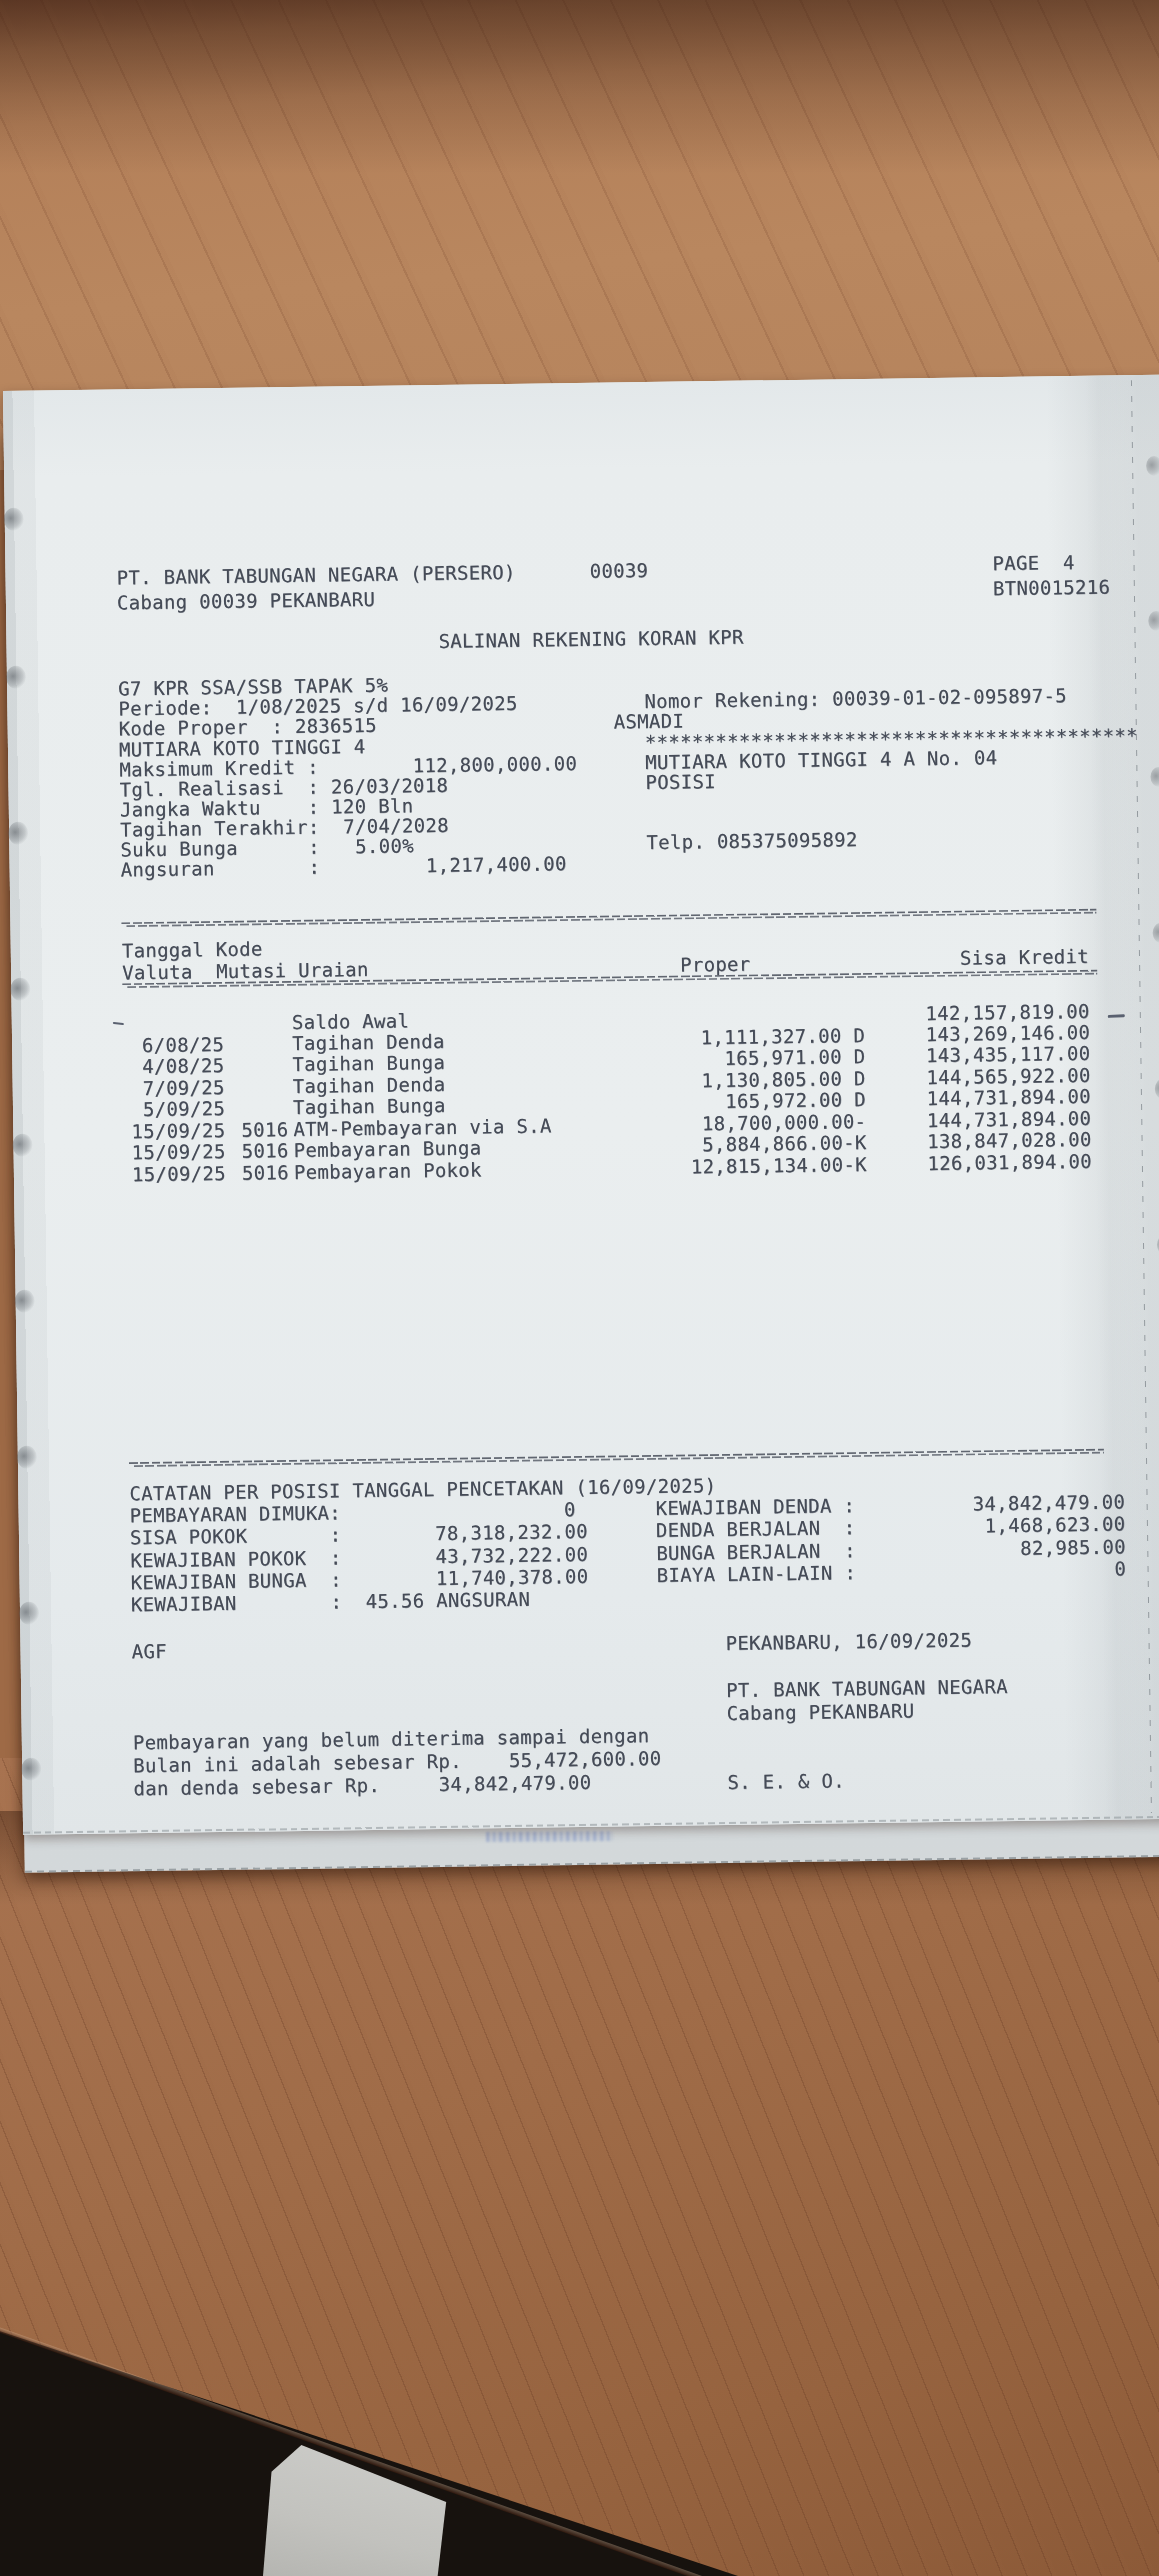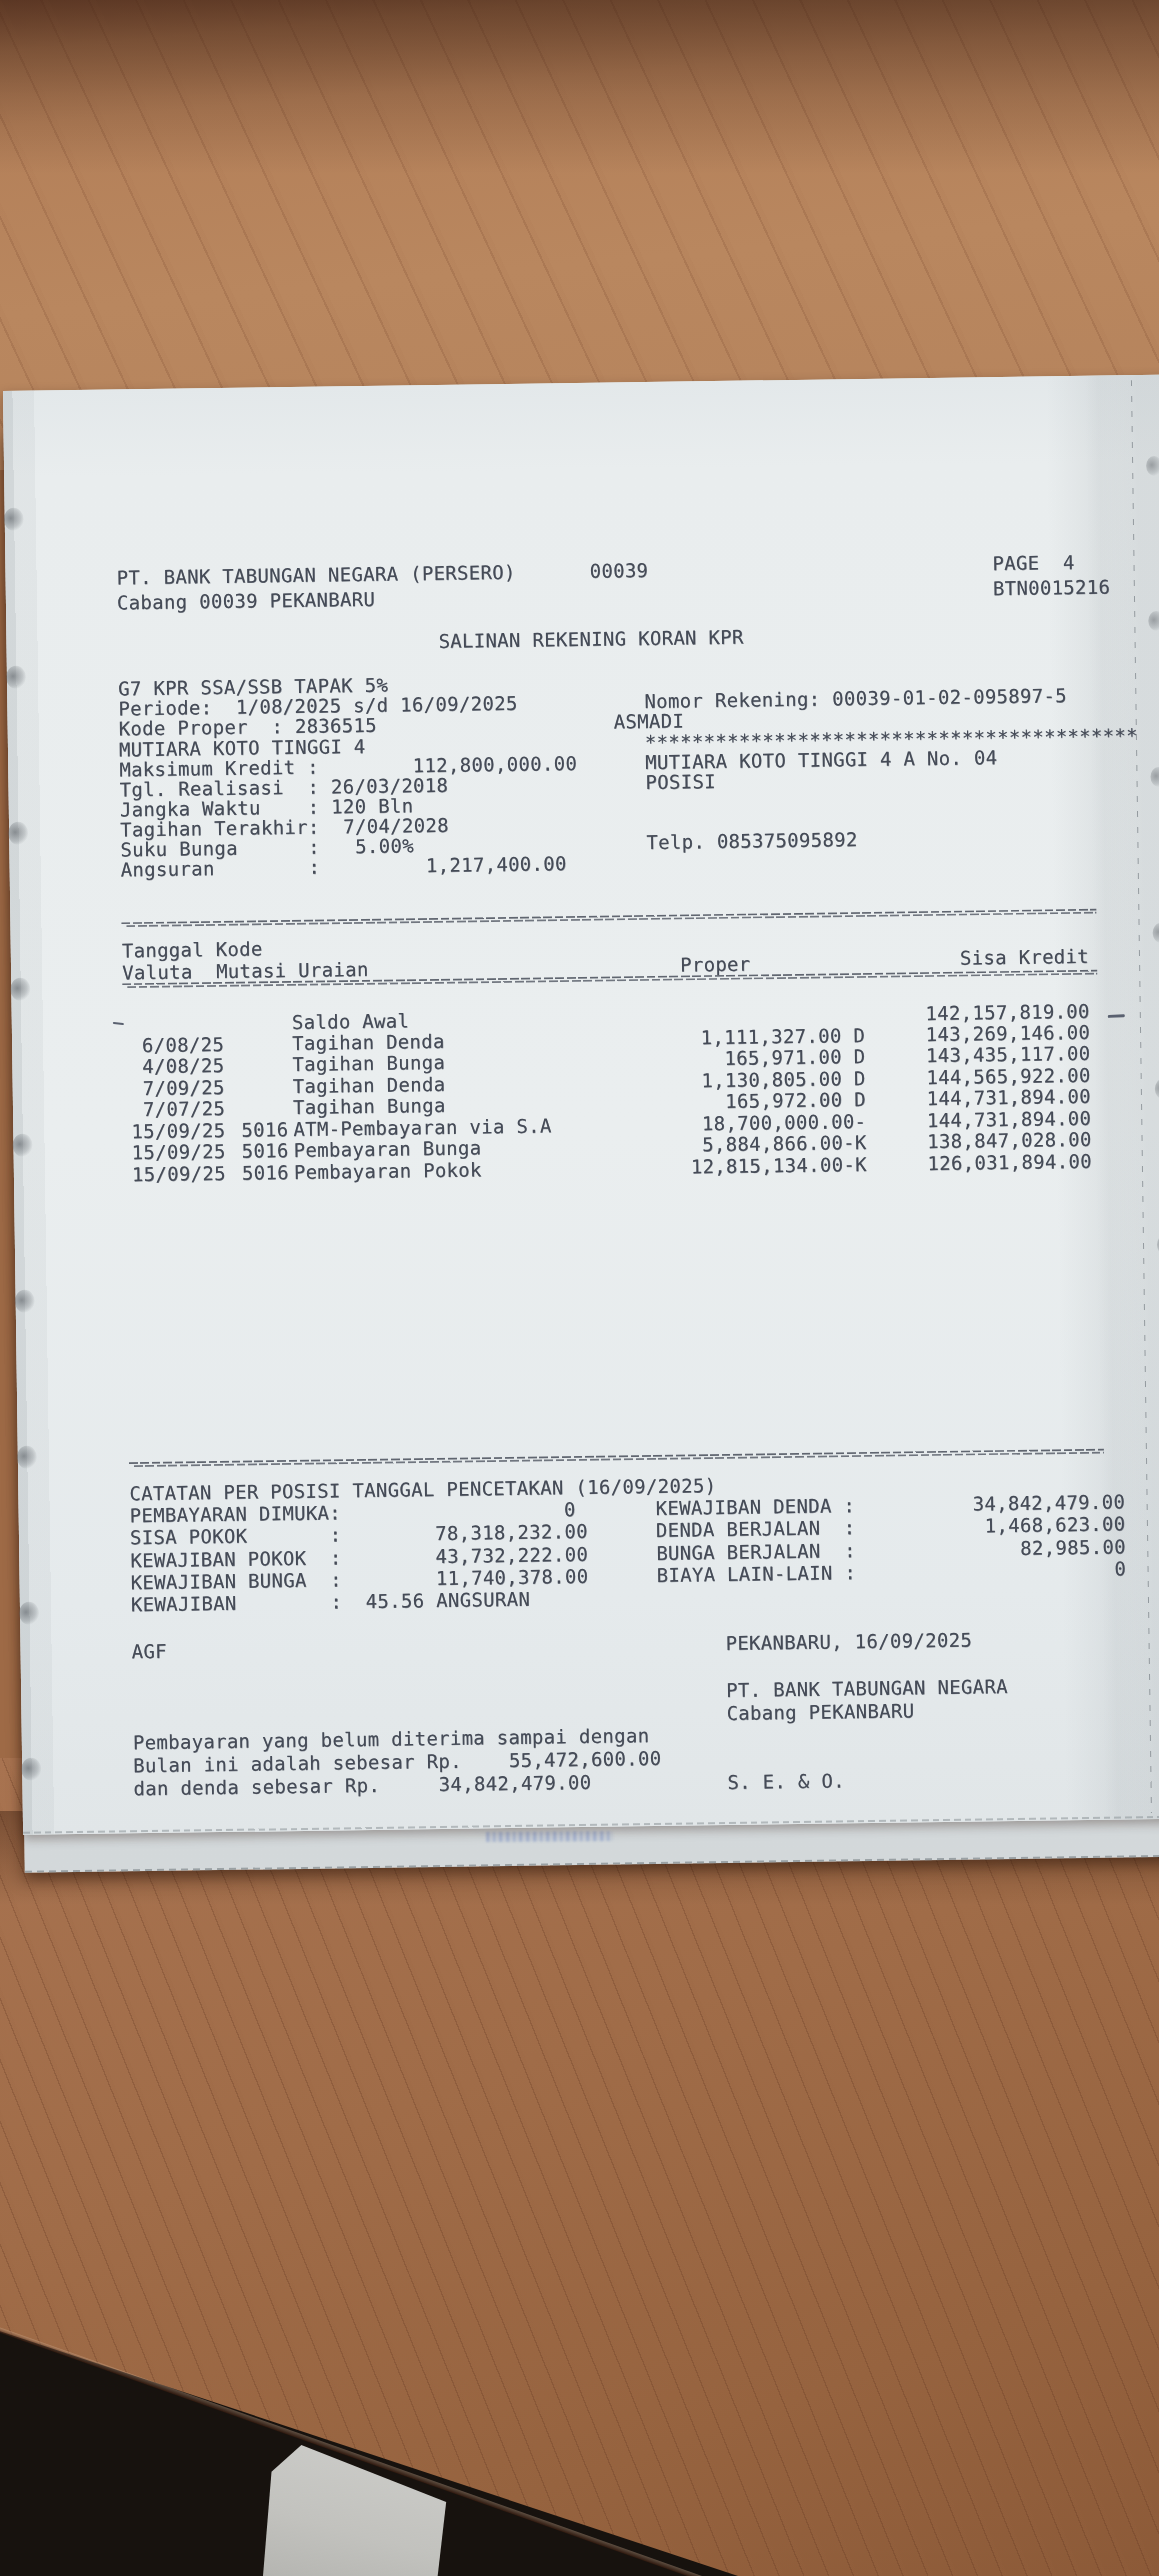--- a/index.html
+++ b/index.html
@@ -207,21 +207,21 @@
       <span class="line r col-mut" style="top:667px">165,971.00 D</span>
       <span class="line r col-sisa" style="top:667px">143,435,117.00</span>
     </div>
     <div>
       <span class="line r col-date" style="top:689px">7/09/25</span>
       <span class="line col-desc" style="top:689px">Tagihan Denda</span>
       <span class="line r col-mut" style="top:689px">1,130,805.00 D</span>
       <span class="line r col-sisa" style="top:689px">144,565,922.00</span>
     </div>
     <div>
-      <span class="line r col-date" style="top:710px">7/07/25</span>
+      <span class="line r col-date" style="top:710px">5/09/25</span>
       <span class="line col-desc" style="top:710px">Tagihan Bunga</span>
       <span class="line r col-mut" style="top:710px">165,972.00 D</span>
       <span class="line r col-sisa" style="top:710px">144,731,894.00</span>
     </div>
     <div>
       <span class="line r col-date" style="top:732px">15/09/25</span>
       <span class="line col-code" style="top:732px">5016</span>
       <span class="line col-desc" style="top:732px">ATM-Pembayaran via S.A</span>
       <span class="line r col-mut" style="top:732px">18,700,000.00-</span>
       <span class="line r col-sisa" style="top:732px">144,731,894.00</span>

